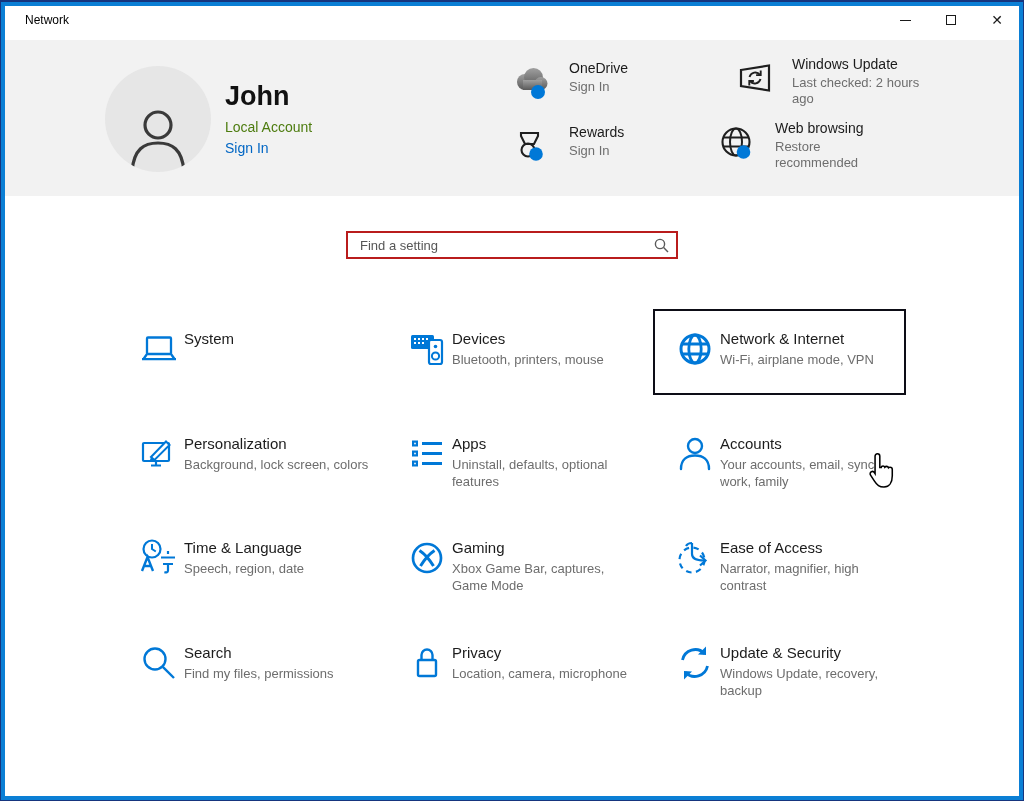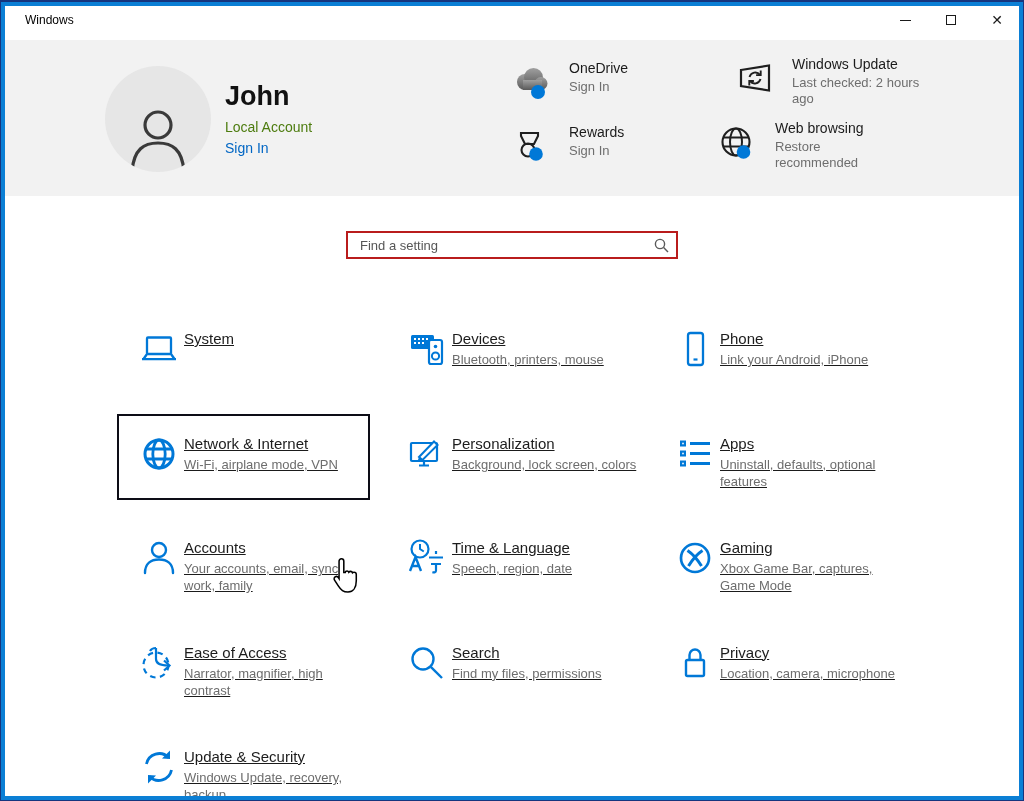--- a/index.html
+++ b/index.html
@@ -45,34 +45,34 @@
     font-family:"Liberation Sans", sans-serif; font-size:13px; color:#222; padding:0 32px 0 12px;
   }
   .searchbox input::placeholder { color:#565656; opacity:1; }
   .search-glyph { position:absolute; right:9px; top:7px; pointer-events:none; }
 
   
   .grid { position:absolute; left:117px; top:315px; width:804px;
           display:grid; grid-template-columns:268px 268px 268px; grid-auto-rows:104.5px; }
   .tile { position:relative; display:flex; padding:14px 0 0 22px; cursor:pointer; }
   .tile-icon { width:40px; height:40px; flex:0 0 40px; margin-right:5px; }
-  .tile-text { width:186px;text-decoration:underline; }
+  .tile-text { width:186px; }
   .tile-title { font-size:15px; color:#1c1c1c; margin-top:1px; }
   .tile-sub { font-size:13px; color:#6d6d6d; line-height:17px; margin-top:4px; }
   .sel-border { position:absolute; left:0; top:-6px; width:253px; height:86px;
                 border:2px solid #0d0d16; pointer-events:none; }
   .cursor { position:absolute; left:213px; top:137px; z-index:40; pointer-events:none; }
 
   svg { display:block; }
 </style>
 </head>
 <body>
 
 <div class="titlebar">
-  <span class="title-text">Windows</span>
+  <span class="title-text">Network</span>
   <div class="win-controls">
     <span class="win-btn">
         <span class="glyph-min"></span>
       </span>
     <span class="win-btn">
         <span class="glyph-max"></span>
       </span>
     <span class="win-btn">
         <span>✕</span>
       </span>
@@ -187,30 +187,20 @@
       <rect x="22" y="11" width="13" height="24" rx="2" fill="#fff" stroke="#0078d7" stroke-width="2.2"></rect>
       <circle cx="28.5" cy="27" r="3.6" fill="none" stroke="#0078d7" stroke-width="2"></circle>
       <circle cx="28.5" cy="17.5" r="1.8" fill="#0078d7"></circle>
     </svg>
     <div class="tile-text">
       <div class="tile-title">Devices</div>
       <div class="tile-sub">Bluetooth, printers, mouse</div>
     </div>
   </div>
 
-  <div class="tile">
-    <svg class="tile-icon" viewBox="0 0 40 40">
-      <rect x="13" y="4" width="15" height="32" rx="2.5" fill="none" stroke="#0078d7" stroke-width="2.3"></rect>
-      <path d="M18.5 30.5 h4" stroke="#0078d7" stroke-width="2.2"></path>
-    </svg>
-    <div class="tile-text">
-      <div class="tile-title">Phone</div>
-      <div class="tile-sub">Link your Android, iPhone</div>
-    </div>
-  </div>
 
   <div class="tile">
     <div class="sel-border"></div>
     <svg class="tile-icon" viewBox="0 0 40 40">
       <circle cx="20" cy="20" r="14" fill="none" stroke="#0078d7" stroke-width="3"></circle>
       <ellipse cx="20" cy="20" rx="6.2" ry="14" fill="none" stroke="#0078d7" stroke-width="2.8"></ellipse>
       <path d="M6.5 15 h27 M6.5 25 h27" fill="none" stroke="#0078d7" stroke-width="2.8"></path>
     </svg>
     <div class="tile-text">
       <div class="tile-title">Network &amp; Internet</div>

